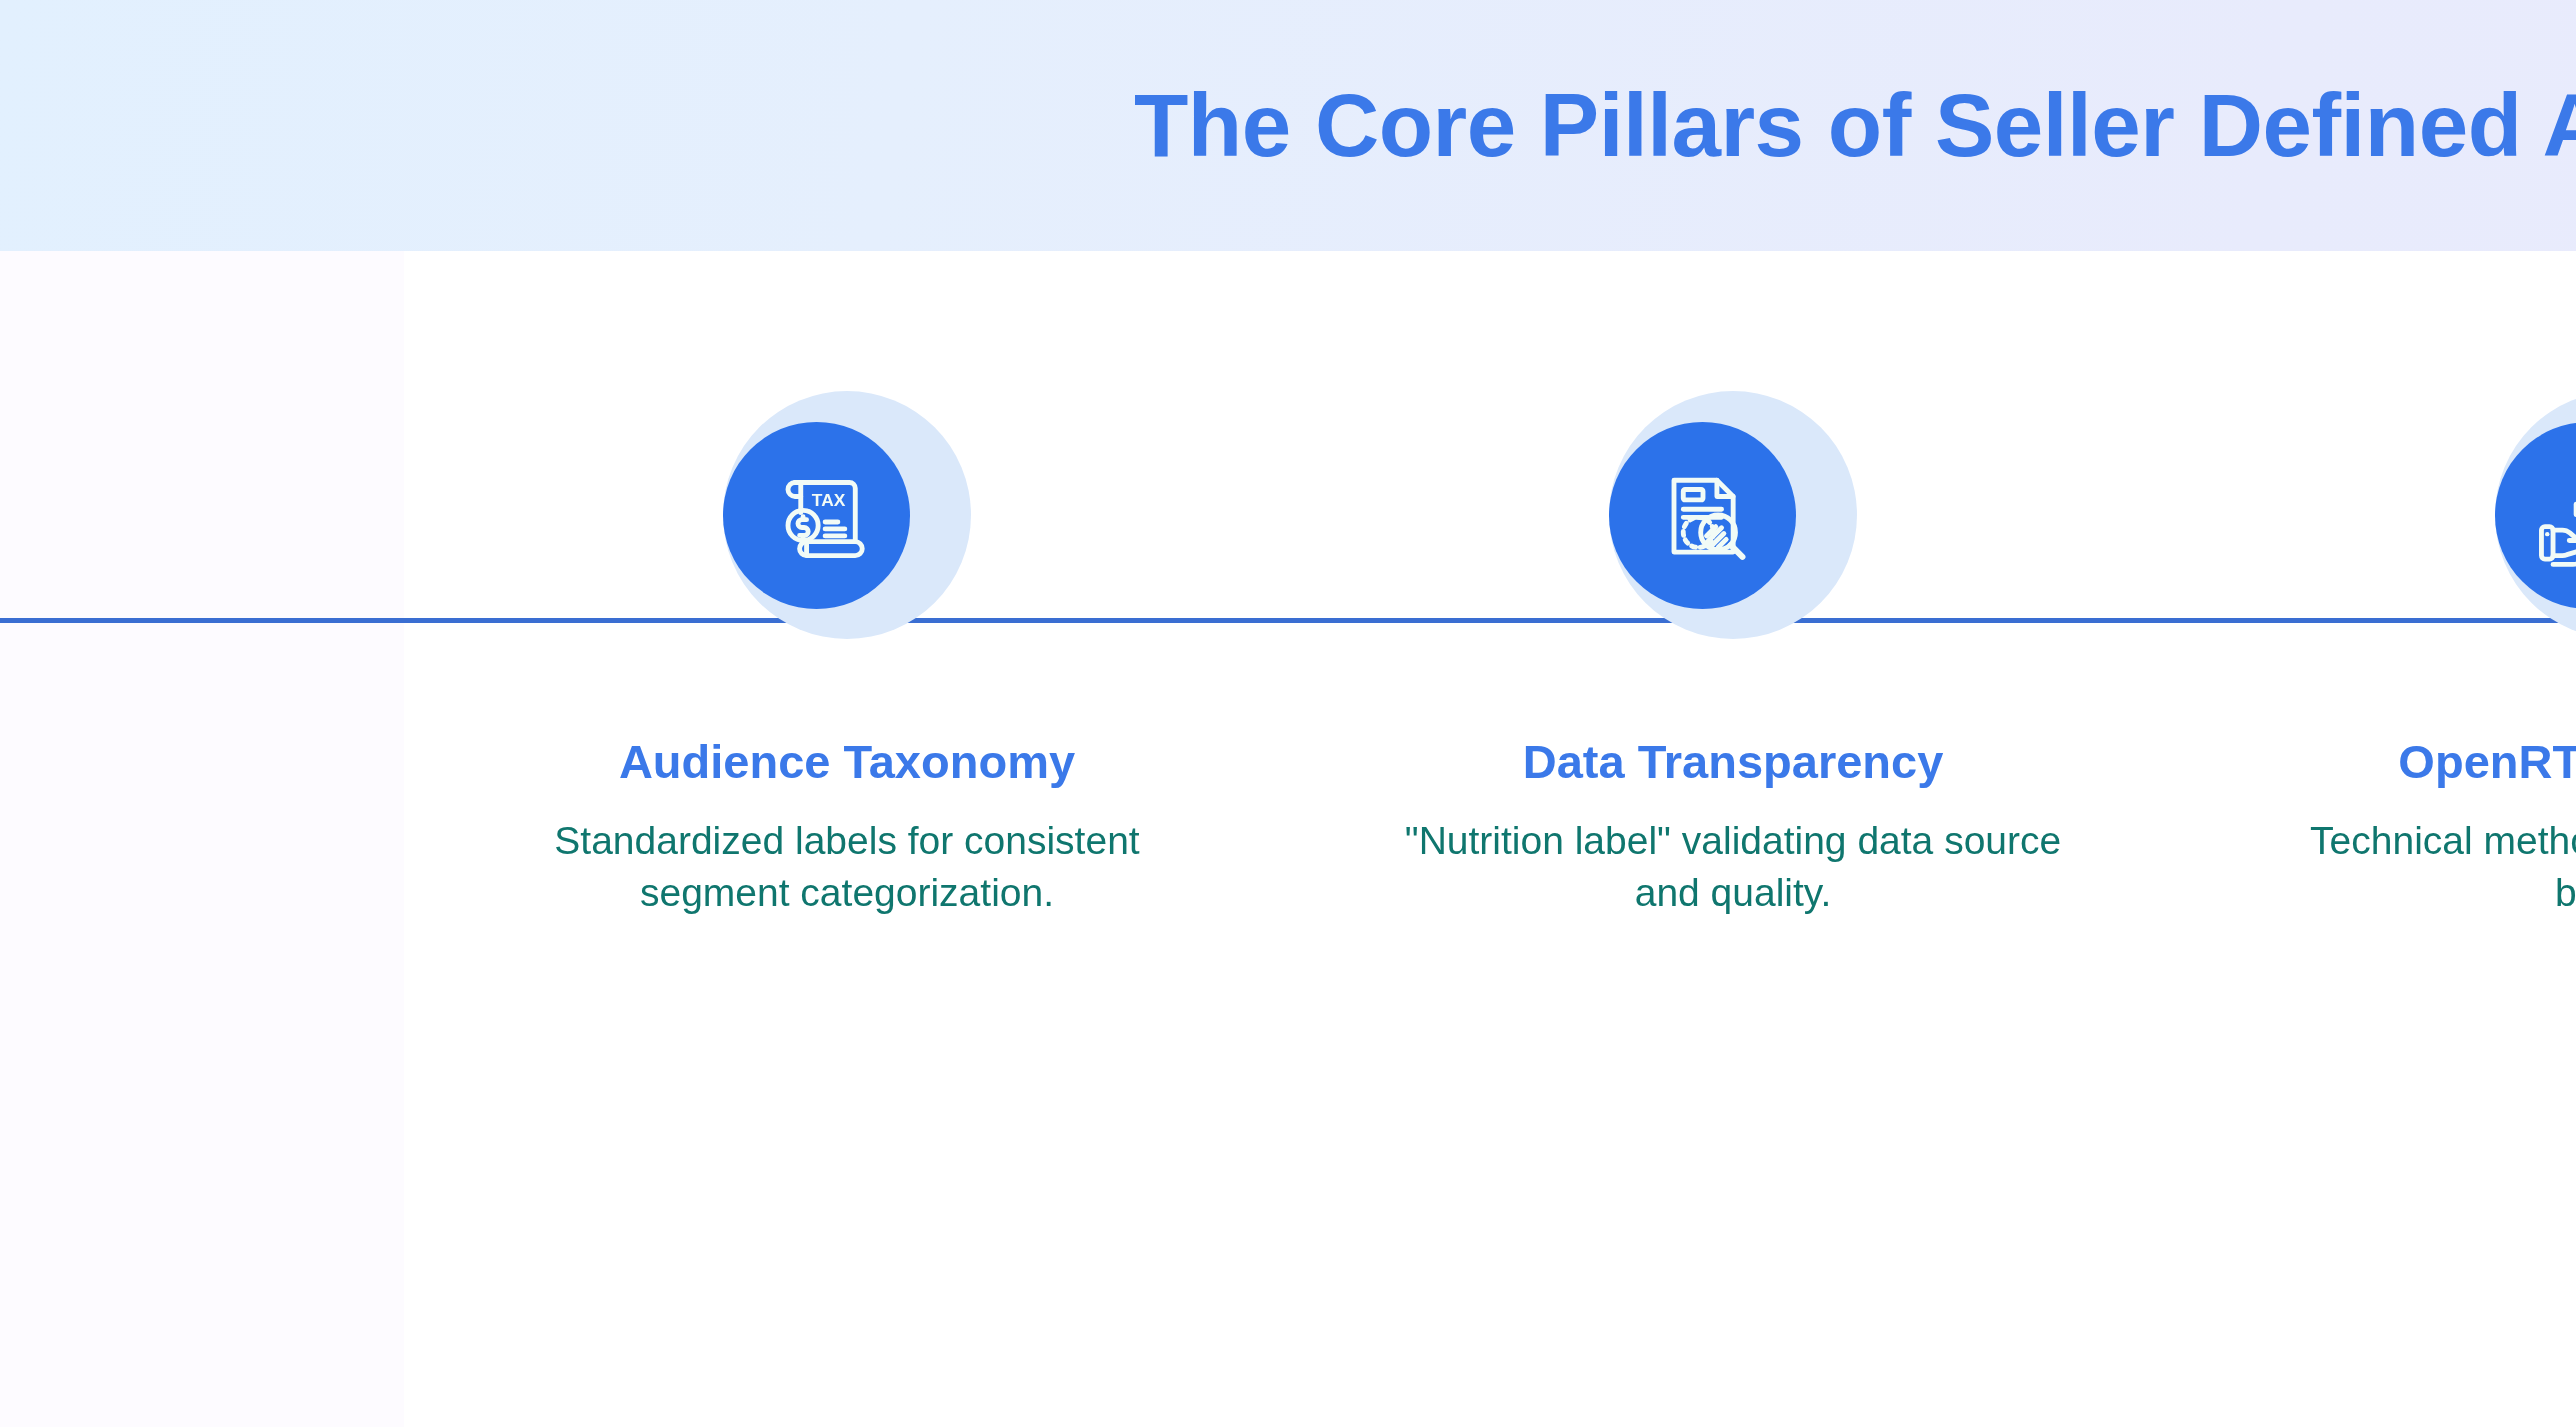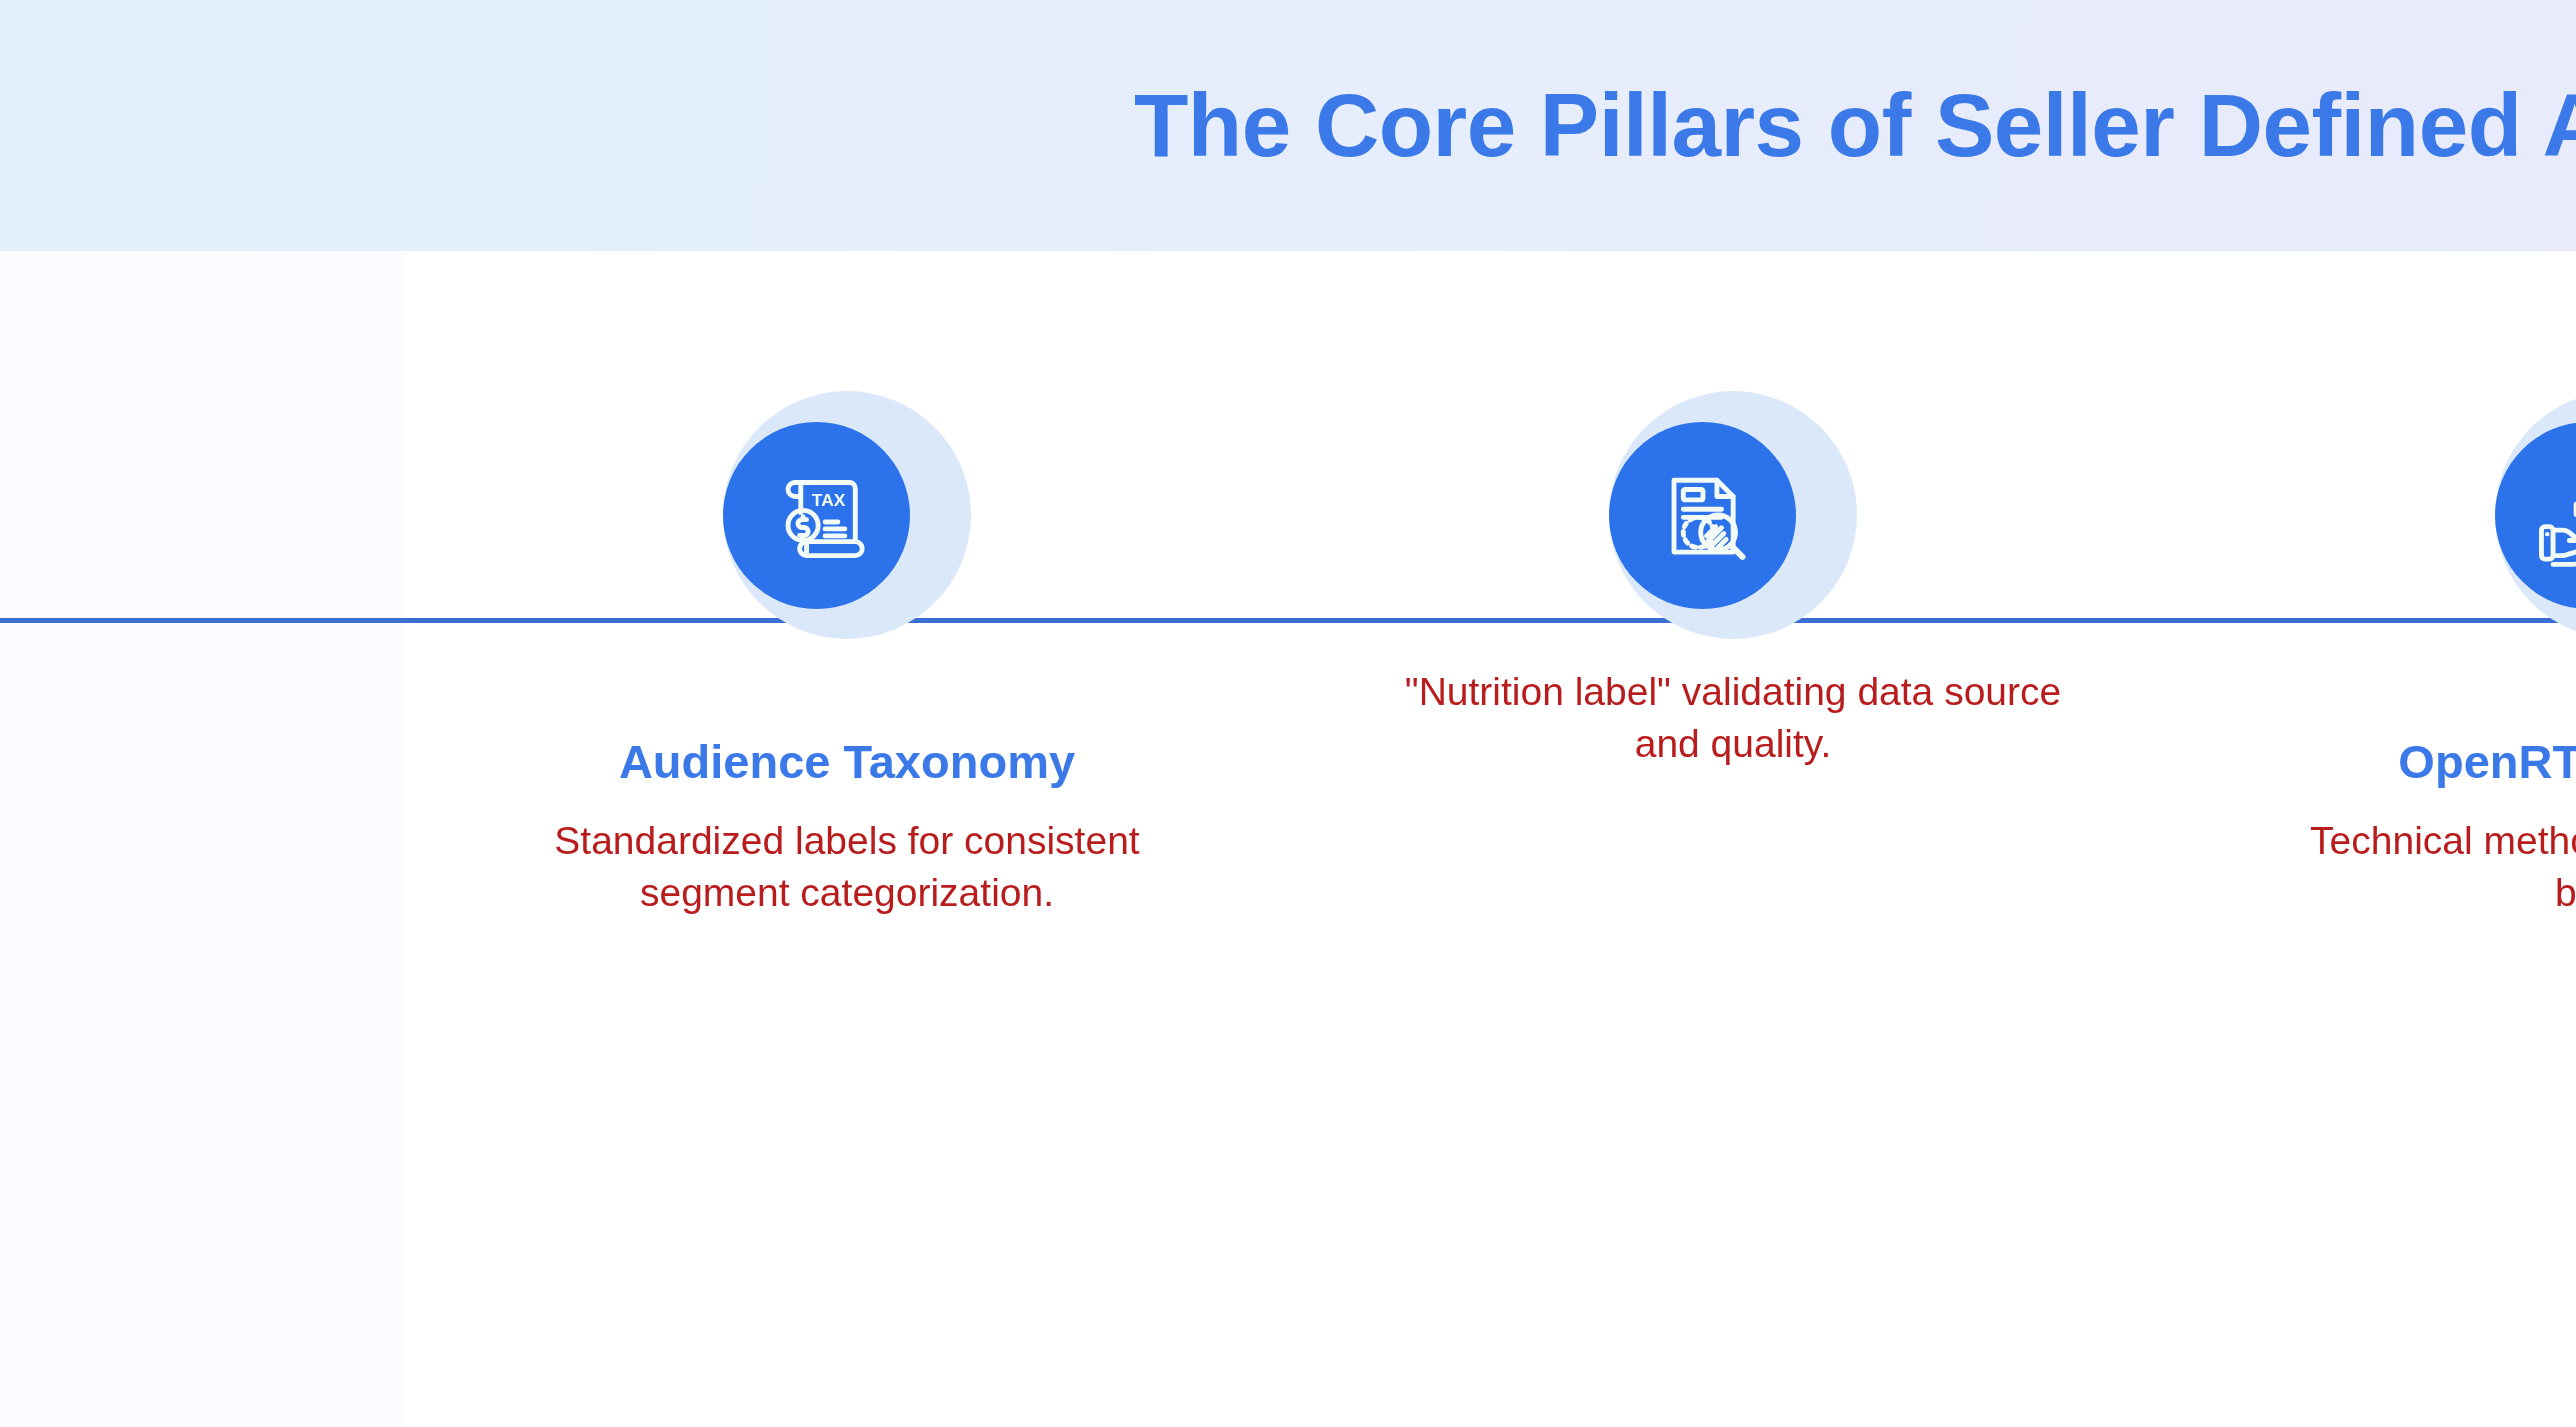--- a/index.html
+++ b/index.html
@@ -84,21 +84,21 @@
     font-size:47px;
     font-weight:bold;
     color:#3b79e9;
     text-align:center;
     line-height:1.1;
     white-space:nowrap;
   }
   .pillar-desc {
     margin-top:27px;
     font-size:39px;
-    color:#b91c1c;
+    color:#0f766e;
     text-align:center;
     line-height:1.34;
     width:670px;
   }
 </style>
 </head>
 <body>
 
 <div class="left-panel"></div>
 
@@ -151,20 +151,21 @@
 
           <circle cx="46" cy="65" r="13" stroke-dasharray="3.4 4.2"></circle>
 
           <circle cx="63" cy="65" r="15"></circle>
           <path d="M74 76 L84 86" stroke-width="5.2"></path>
 
           <path d="M53 68 L61 60 M53 74 L66 61 M57 77 L68 66 M63 78 L70 71"></path>
         </svg>
       </div>
     </div>
+    <div class="pillar-title">Data Transparency</div>
     <div class="pillar-desc">"Nutrition label" validating data source and quality.</div>
   </div>
 
   <div class="pillar">
     <div class="icon-ring">
       <div class="icon-disc">
         <svg viewBox="0 0 100 100" fill="none" stroke="#f2fbf6" stroke-width="4.2" stroke-linecap="round" stroke-linejoin="round">
 
           <path d="M61.5 18 h9 l0.9 5.4 a16 16 0 0 1 4.3 2.5 l5.1-2 6.4 6.4 -2 5.1 a16 16 0 0 1 2.5 4.3 l5.4 0.9 v9 l-5.4 0.9 a16 16 0 0 1 -2.5 4.3 l2 5.1 -6.4 6.4 -5.1 -2 a16 16 0 0 1 -4.3 2.5 l-0.9 5.4 h-9 l-0.9 -5.4 a16 16 0 0 1 -4.3 -2.5 l-5.1 2 -6.4 -6.4 2 -5.1 a16 16 0 0 1 -2.5 -4.3 l-5.4 -0.9 v-9 l5.4 -0.9 a16 16 0 0 1 2.5 -4.3 l-2 -5.1 6.4 -6.4 5.1 2 a16 16 0 0 1 4.3 -2.5 Z"></path>
           <circle cx="66" cy="45" r="13.5"></circle>

